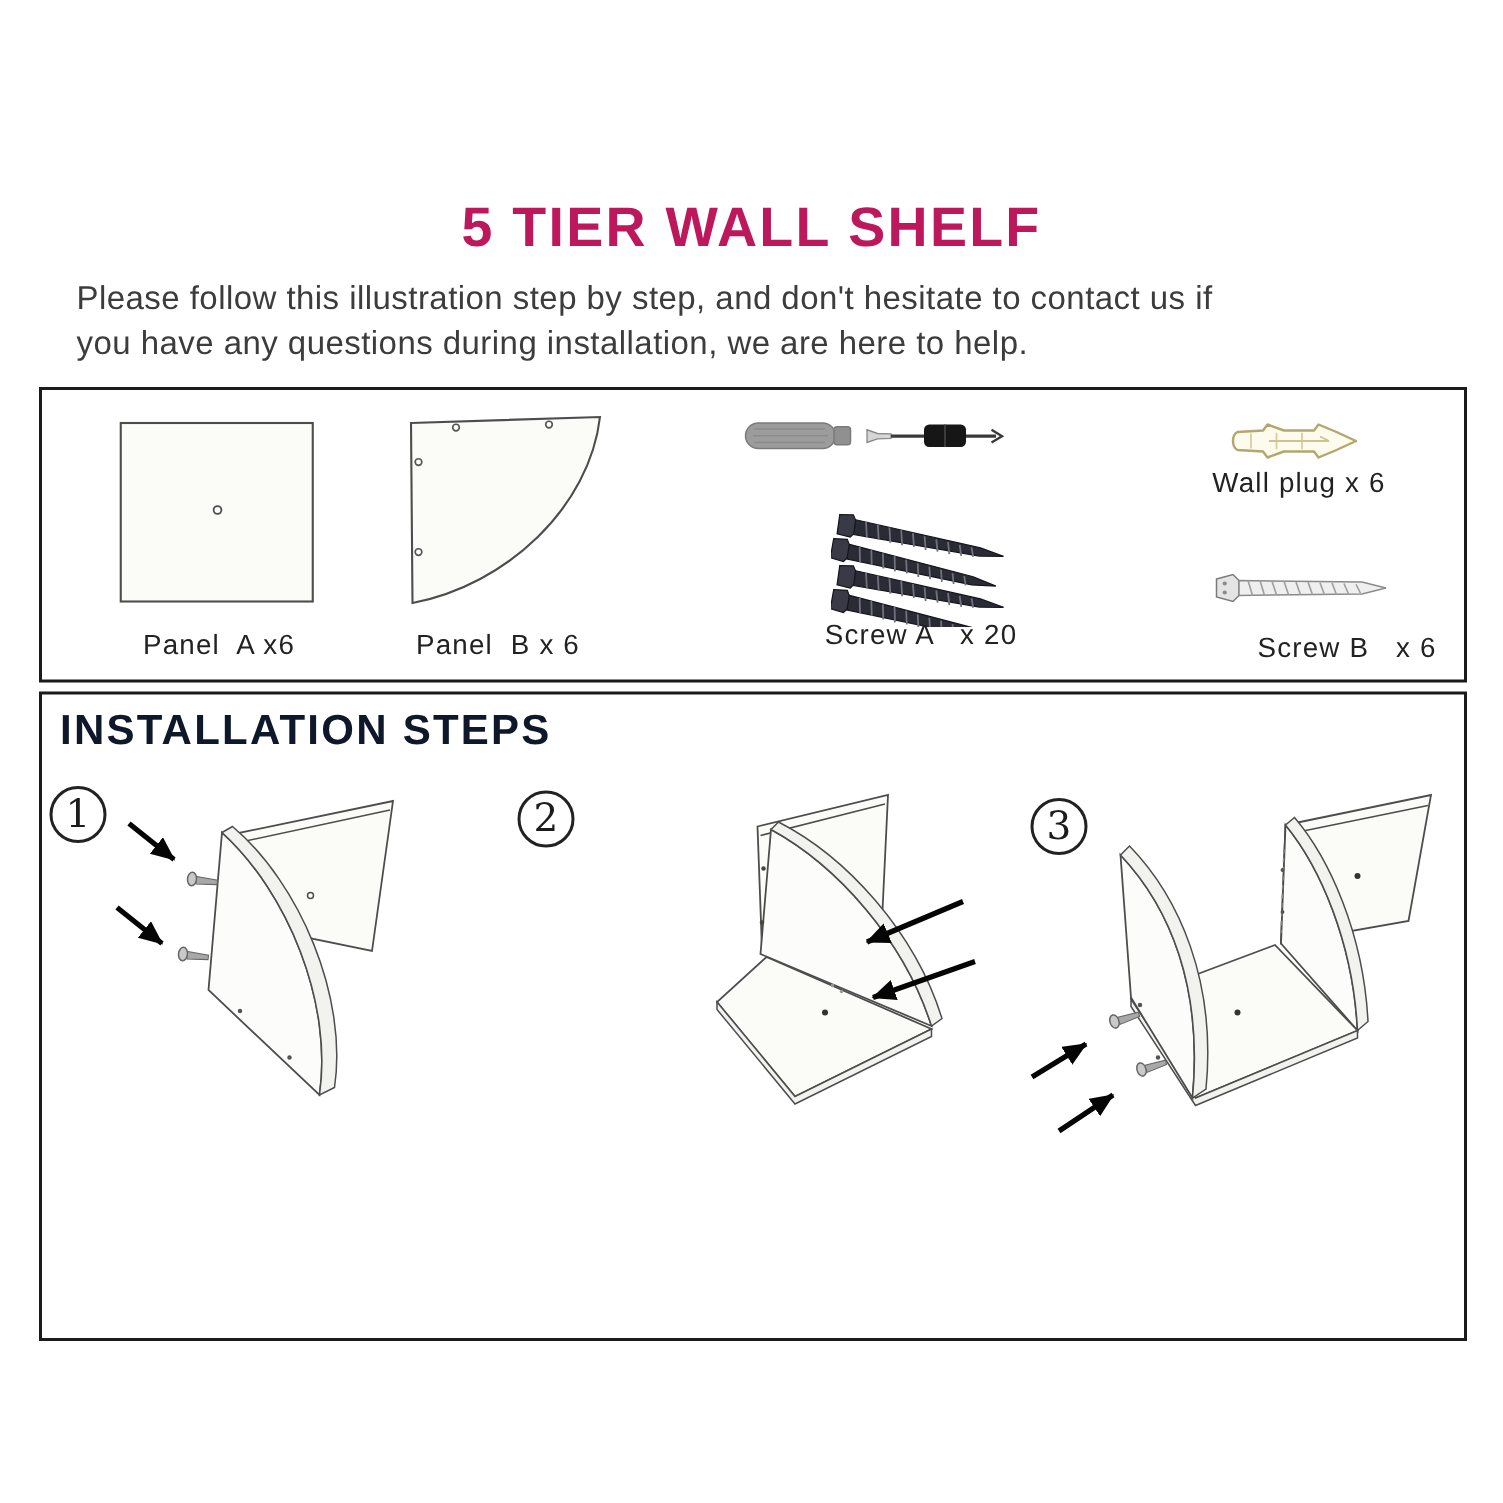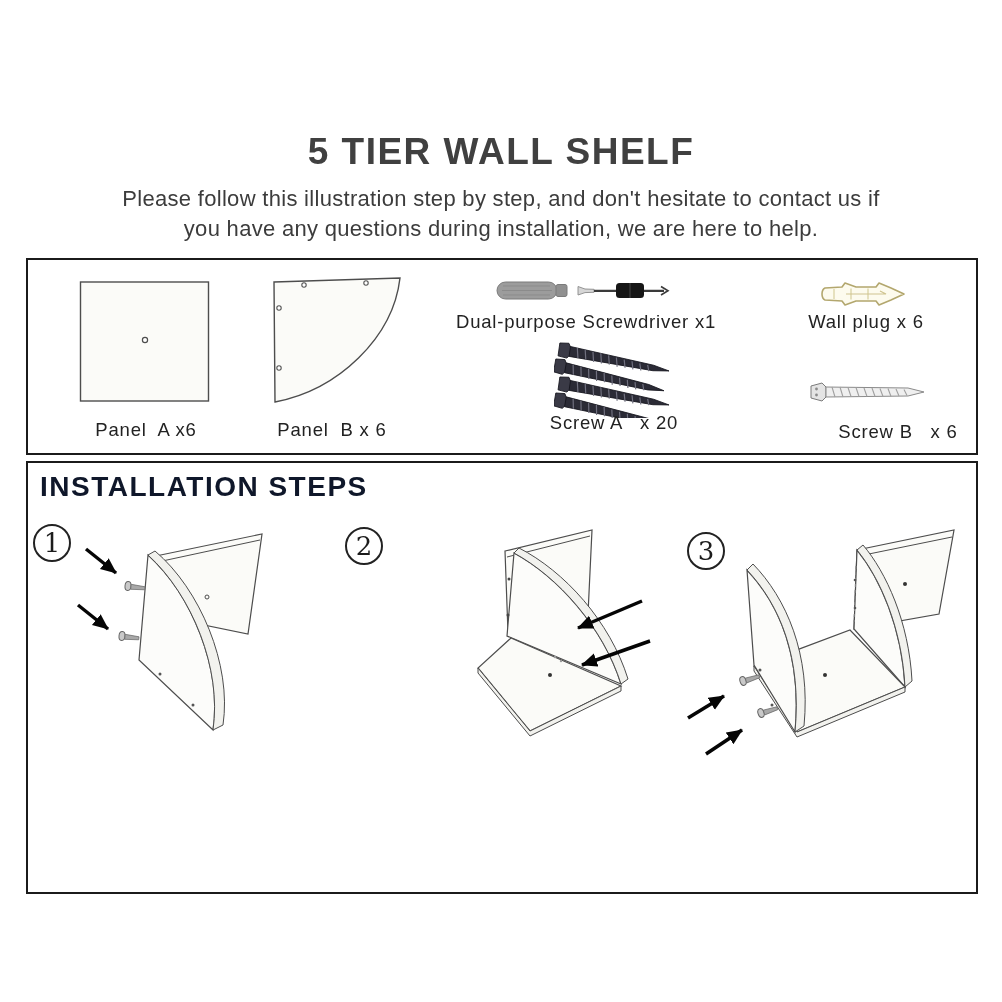--- a/index.html
+++ b/index.html
@@ -1,19 +1,19 @@
 <!DOCTYPE html>
 <html><head>
 <meta charset="utf-8">
 <style>
   html,body{margin:0;padding:0;background:#ffffff;}
   body{width:1002px;height:1002px;position:relative;font-family:"Liberation Sans",sans-serif;color:#2f2f2f;overflow:hidden;}
   .a{position:absolute;}
-  .page-title{top:131px;left:0;width:100%;text-align:center;font-size:37px;font-weight:bold;letter-spacing:1.5px;color:#404040;}
-  .page-subtitle{top:184px;left:51px;width:900px;text-align:center;font-size:22px;line-height:30px;letter-spacing:.3px;color:#3c3c3c;white-space:pre-line;}
+  .page-title{top:131px;left:0;width:100%;text-align:center;font-size:37px;font-weight:bold;letter-spacing:1.5px;color:#be185d;}
+  .page-subtitle{top:184px;left:51px;width:900px;text-align:left;font-size:22px;line-height:30px;letter-spacing:.3px;color:#3c3c3c;white-space:pre-line;}
   .box{border:2px solid #1b1b1b;background:#fff;box-sizing:border-box;}
   .parts-box{left:26px;top:258px;width:952px;height:197px;}
   .steps-box{left:26px;top:461px;width:952px;height:433px;}
   .part-label{font-size:18.5px;letter-spacing:.8px;color:#222;text-align:center;white-space:pre;}
   .steps-heading{left:12px;top:8px;font-size:28px;font-weight:bold;letter-spacing:1.5px;color:#0f172a;}
   .step-circle{width:38px;height:38px;border:2px solid #222;border-radius:50%;display:flex;align-items:center;justify-content:center;font-family:"DejaVu Serif",serif;font-size:26px;color:#1c1c1c;box-sizing:border-box;background:#fff;}
   .step-text{font-size:20px;line-height:29.5px;letter-spacing:.3px;color:#232323;text-align:center;white-space:pre-line;}
 </style>
 </head>
 <body>
@@ -42,21 +42,20 @@
   <svg class="a" style="left:466px;top:14px" width="176" height="36" viewBox="0 0 176 36">
     <rect x="3" y="8" width="60" height="17" rx="8.5" fill="#9c9c9c" stroke="#7b7b7b" stroke-width="1"></rect>
     <path d="M9,12 H56 M8,16.5 H58 M9,21 H56" stroke="#8b8b8b" stroke-width="1" fill="none"></path>
     <rect x="62" y="10.5" width="11" height="12" rx="2" fill="#909090" stroke="#7b7b7b" stroke-width="1"></rect>
     <polygon points="84,12.5 91,15 100,15.3 100,18.3 91,18.6 84,21" fill="#d6d6d6" stroke="#8a8a8a" stroke-width="0.9"></polygon>
     <line x1="100" y1="16.8" x2="170" y2="16.8" stroke="#3a3a3a" stroke-width="2.2"></line>
     <rect x="122" y="9" width="28" height="15" rx="3.5" fill="#161616"></rect>
     <line x1="136" y1="9" x2="136" y2="24" stroke="#3f3f3f" stroke-width="1.2"></line>
     <path d="M167,12.5 L174,16.8 L167,21" stroke="#3a3a3a" stroke-width="1.6" fill="none"></path>
   </svg>
-  <div class="a part-label" style="left:428px;top:51px;width:260px">Dual-purpose Screwdriver x1</div>
 
   <svg class="a" style="left:790px;top:20px" width="94" height="28" viewBox="0 0 94 28">
     <path d="M7,8 C3,10 3,18 7,20 L24,21 L27,25 L38,21 L58,21 L61,25 L73,20 L86,14 L73,8 L61,3 L58,7 L38,7 L27,3 L24,7 Z" fill="#fdfbee" stroke="#b3a76e" stroke-width="1.6" stroke-linejoin="round"></path>
     <path d="M16,9 V19 M33,8.5 V19.5 M50,8.5 V19.5" stroke="#d8cf9e" stroke-width="1.2"></path>
     <path d="M28,14 H68 L62,11" stroke="#cfc48f" stroke-width="1.2" fill="none"></path>
   </svg>
   <div class="a part-label" style="left:748px;top:51px;width:180px">Wall plug x 6</div>
 
   <svg class="a" style="left:526px;top:78px" width="140" height="80" viewBox="0 0 140 80">
     <defs>

